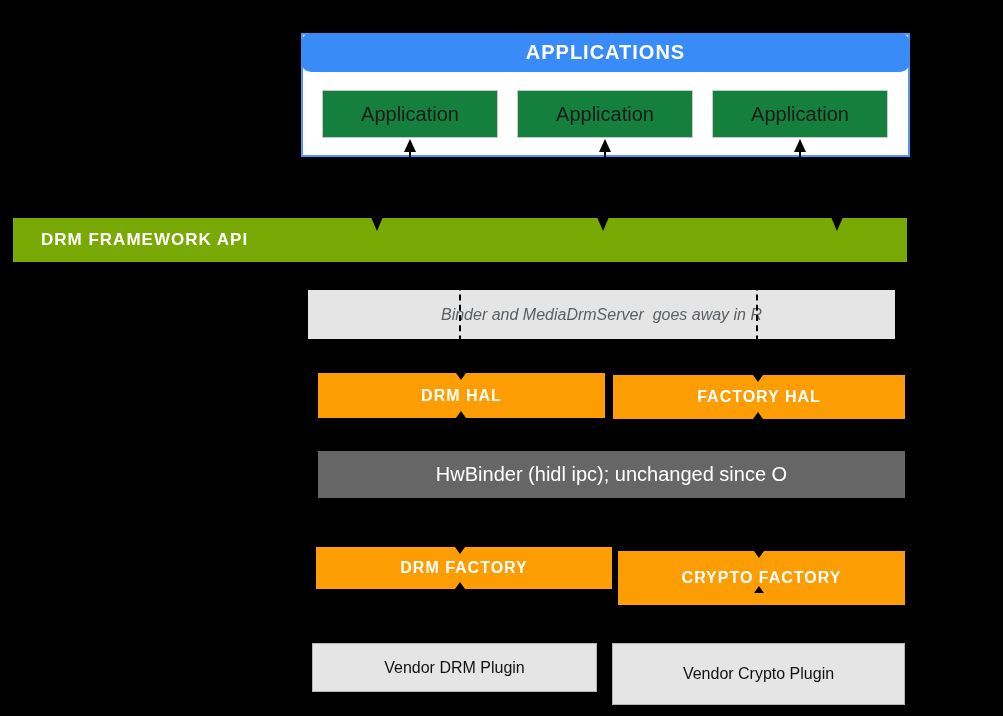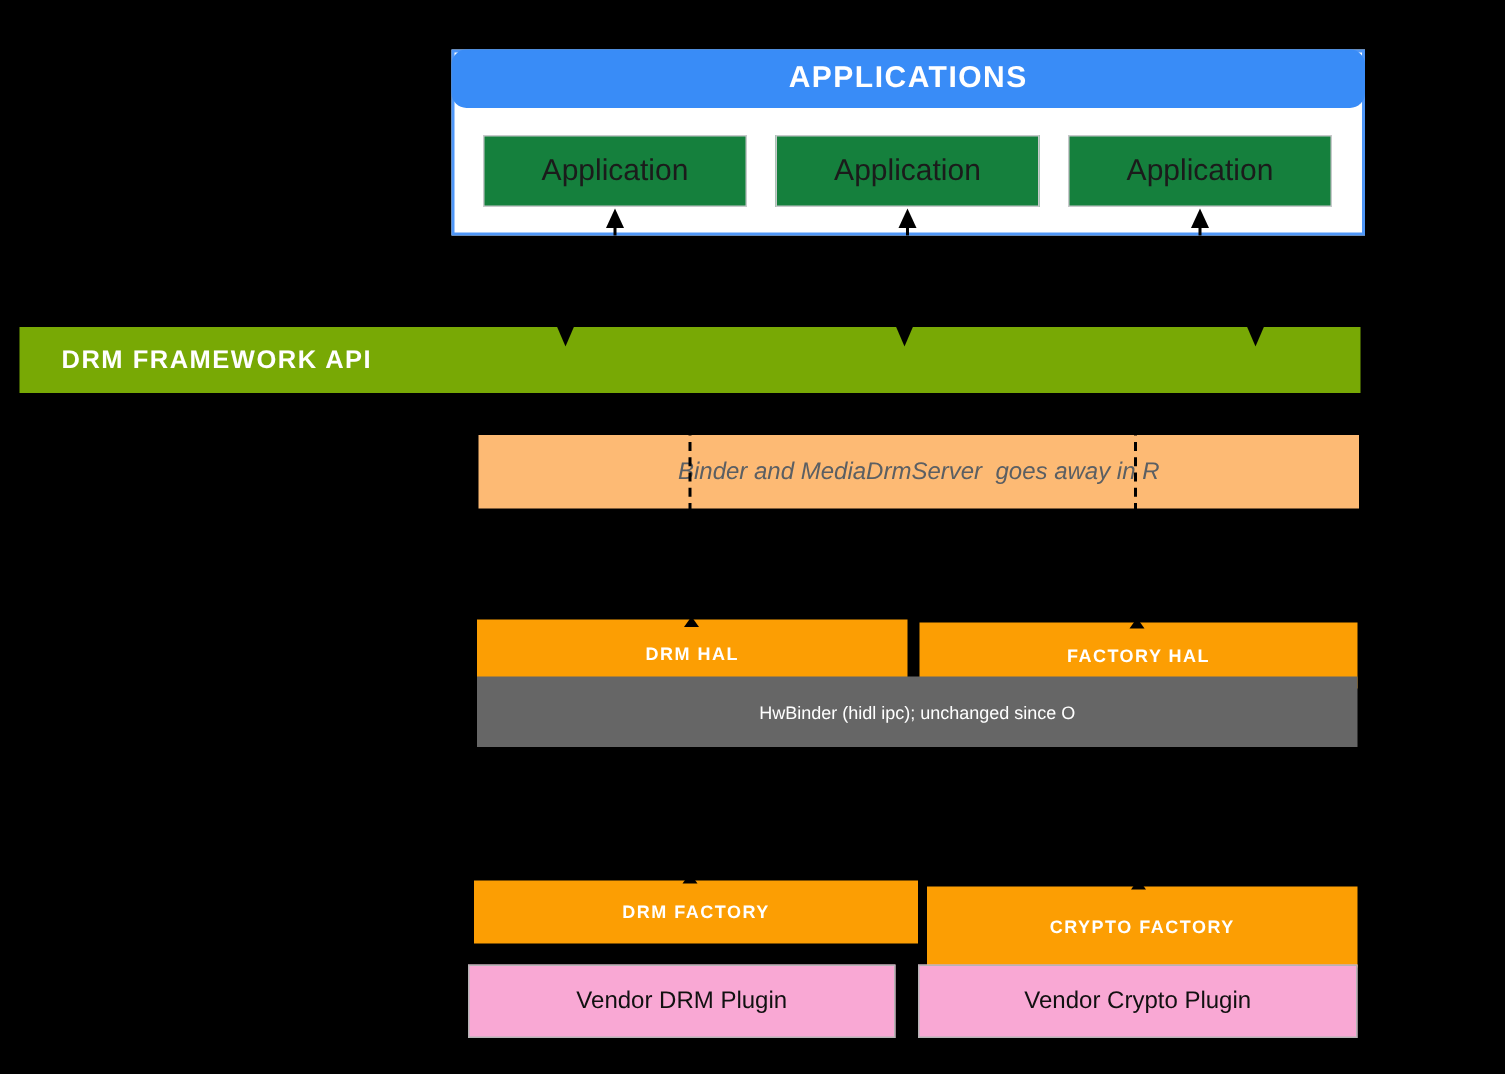--- a/index.html
+++ b/index.html
@@ -16,37 +16,37 @@
   .app-header{left:301px;top:33px;width:609px;height:39px;background:#398cf7;color:#ffffff;
     font-size:20px;font-weight:700;letter-spacing:1px;border-radius:10px;}
   .app-box{top:90px;width:176px;height:48px;background:#15803d;border:1px solid #c7c9cb;
     color:#1b1b1b;font-size:20px;}
 
   
   .fw-bar{left:13px;top:218px;width:894px;height:44px;background:#78a905;color:#ffffff;
     display:flex;align-items:center;font-size:17px;font-weight:700;letter-spacing:1px;padding-left:28px;}
 
   
-  .binder-note{left:319px;top:290px;width:587px;height:49px;background:#fdba74;color:#5b5f63;
+  .binder-note{left:308px;top:290px;width:587px;height:49px;background:#e5e5e5;color:#5b5f63;
     font-size:16px;font-style:italic;}
 
   
-  .orange{background:#fc9e03;color:#ffffff;font-size:12px;font-weight:700;letter-spacing:1px;margin-top:40px;}
+  .orange{background:#fc9e03;color:#ffffff;font-size:16px;font-weight:700;letter-spacing:1px;}
   .drm-hal{left:318px;top:373px;width:287px;height:45px;}
   .crypto-hal{left:613px;top:375px;width:292px;height:44px;}
   .drm-factory{left:316px;top:547px;width:296px;height:42px;}
   .crypto-factory{left:618px;top:551px;width:287px;height:54px;}
 
   
-  .hwbinder{left:318px;top:451px;width:587px;height:47px;background:#666666;color:#ffffff;font-size:12px;}
+  .hwbinder{left:318px;top:451px;width:587px;height:47px;background:#666666;color:#ffffff;font-size:20px;}
 
   
-  .vendor{background:#f9a8d4;border:1px solid #b5b5b5;color:#111111;font-size:16px;}
+  .vendor{background:#e5e5e5;border:1px solid #b5b5b5;color:#111111;font-size:16px;}
   .vendor-drm{left:312px;top:643px;width:285px;height:49px;}
-  .vendor-crypto{left:612px;top:643px;width:293px;height:49px;}
+  .vendor-crypto{left:612px;top:643px;width:293px;height:62px;}
 
   
   .stem{position:absolute;width:2px;background:#000;}
   .tri-up{position:absolute;width:0;height:0;border-left:6px solid transparent;
     border-right:6px solid transparent;border-bottom:13px solid #000;}
   .tri-down{position:absolute;width:0;height:0;border-left:6px solid transparent;
     border-right:6px solid transparent;border-top:14px solid #000;}
   .tip-down{position:absolute;width:0;height:0;border-left:5px solid transparent;
     border-right:5px solid transparent;border-top:7px solid #000;}
   .tip-up{position:absolute;width:0;height:0;border-left:5px solid transparent;

